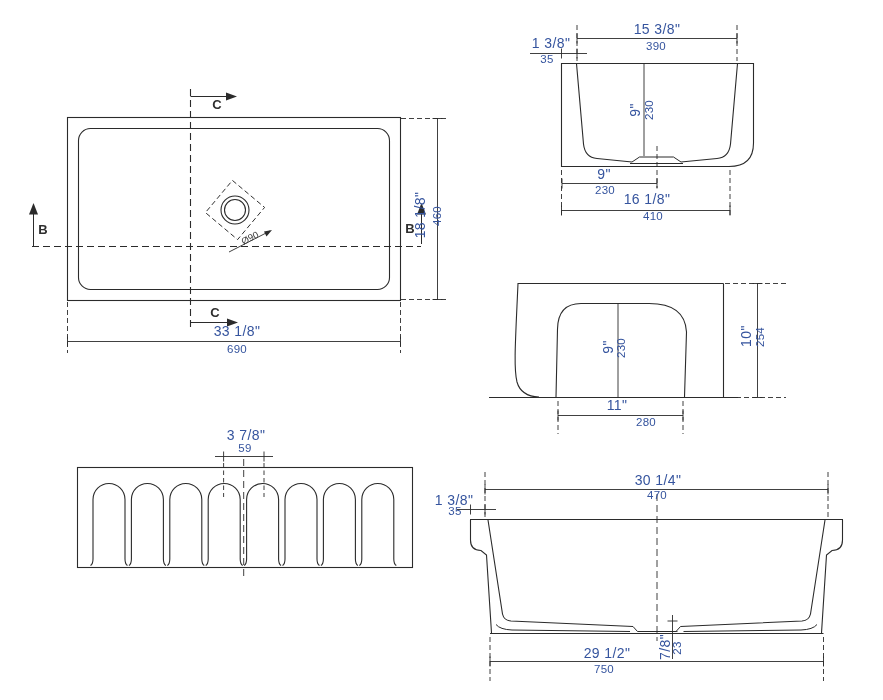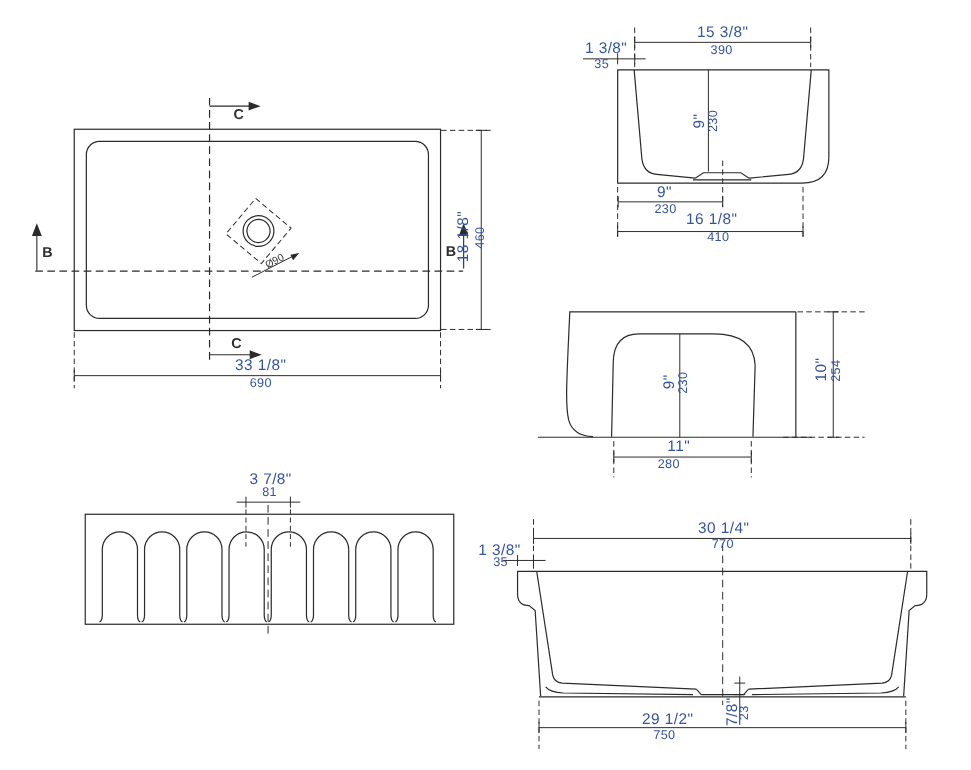--- a/index.html
+++ b/index.html
@@ -177,27 +177,27 @@
   <div class="lbl in" style="left:604px;top:174px;">9"</div>
   <div class="lbl mm" style="left:605px;top:191px;">230</div>
   <div class="lbl in" style="left:647px;top:199px;">16 1/8"</div>
   <div class="lbl mm" style="left:653px;top:217px;">410</div>
 
   <div class="lbl in r90" style="left:608px;top:347px;">9"</div>
   <div class="lbl mm r90" style="left:622px;top:348px;">230</div>
   <div class="lbl in r90" style="left:746px;top:336px;">10"</div>
   <div class="lbl mm r90" style="left:761px;top:337px;">254</div>
   <div class="lbl in" style="left:617px;top:405px;">11"</div>
-  <div class="lbl mm" style="left:608px;top:423px;">280</div>
+  <div class="lbl mm" style="left:646px;top:423px;">280</div>
 
   <div class="lbl in" style="left:246px;top:435px;">3 7/8"</div>
-  <div class="lbl mm" style="left:245px;top:449px;">81</div>
+  <div class="lbl mm" style="left:245px;top:449px;">59</div>
 
   <div class="lbl in" style="left:658px;top:480px;">30 1/4"</div>
-  <div class="lbl mm" style="left:657px;top:496px;">770</div>
+  <div class="lbl mm" style="left:657px;top:496px;">470</div>
   <div class="lbl in" style="left:454px;top:500px;">1 3/8"</div>
   <div class="lbl mm" style="left:455px;top:512px;">35</div>
   <div class="lbl in r90" style="left:665px;top:647px;">7/8"</div>
   <div class="lbl mm r90" style="left:678px;top:648px;">23</div>
   <div class="lbl in" style="left:607px;top:653px;">29 1/2"</div>
   <div class="lbl mm" style="left:604px;top:670px;">750</div>
 
 </div>
 
 </body></html>

